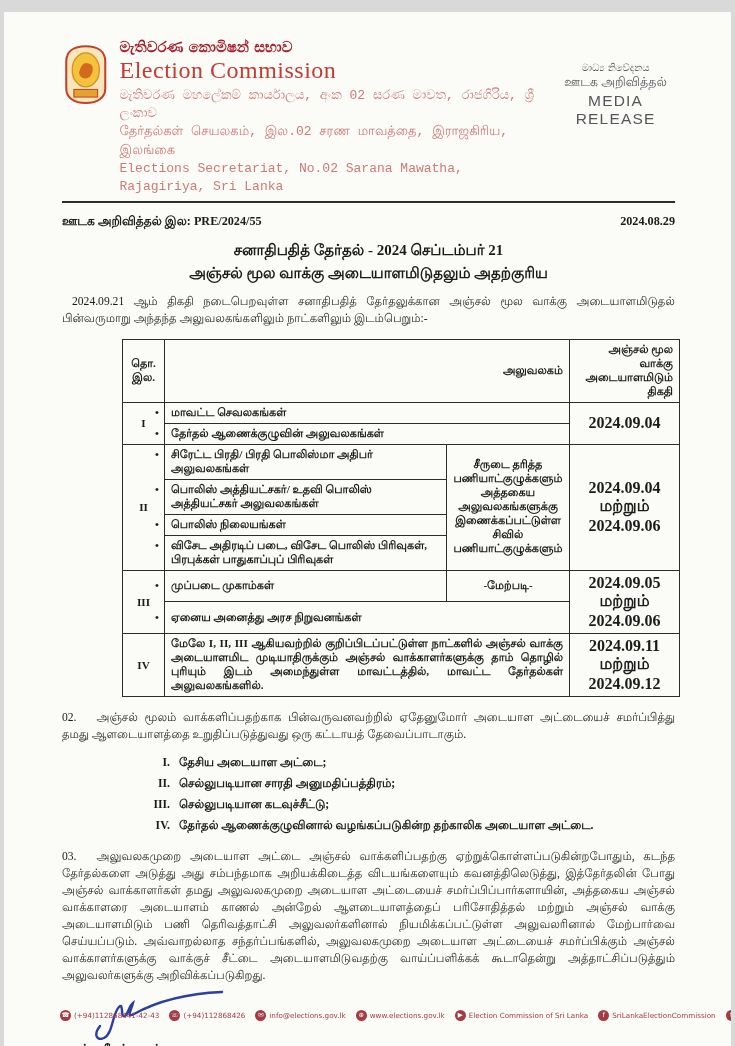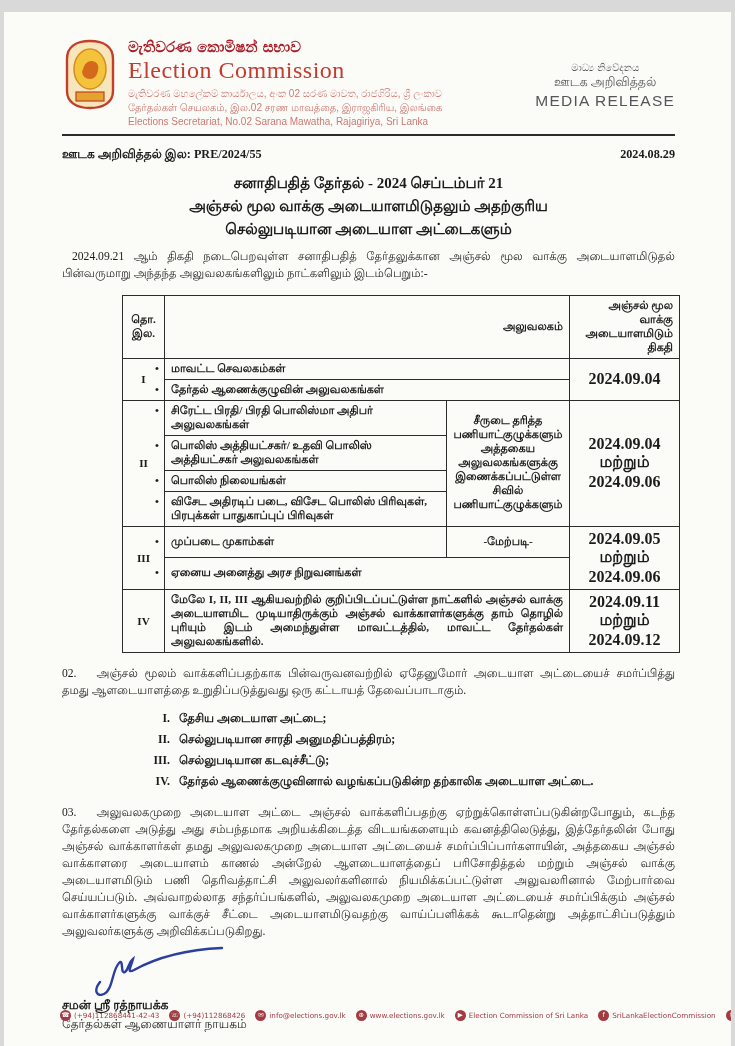--- a/index.html
+++ b/index.html
@@ -10,21 +10,21 @@
     font-family:"Liberation Serif","DejaVu Serif",serif; color:#1b1b1b;
     padding:26px 56px 0 58px;
   }
   
   .header { display:flex; justify-content:space-between; }
   .org { display:flex; align-items:flex-start; }
   .org-text { margin-left:10px; }
   .org-si { color:#a81d27; font-weight:bold; font-size:15px; font-family:"DejaVu Sans",sans-serif; }
   .org-ta { color:#c23a2e; font-size:17px; margin-top:1px; }
   .org-en { color:#c43b30; font-size:24px; letter-spacing:.5px; margin-top:1px; }
-  .org-addr { color:#cd7a74; font-size:10px; line-height:1.4; margin-top:3px; font-family:Liberation Sans, sans-serif; }
+  .org-addr { color:#cd7a74; font-size:13px; line-height:1.4; margin-top:3px; font-family:Liberation Mono, monospace; }
   .release { text-align:center; color:#56565a; margin-top:24px; }
   .release-si { font-size:10px; font-family:"DejaVu Sans",sans-serif; }
   .release-ta { font-size:12.5px; margin-top:1px; }
   .release-en { font-size:15.5px; letter-spacing:1.2px; margin-top:1px; font-family:"Liberation Sans",sans-serif; }
   .divider { border-bottom:2.4px solid #2c2c2c; margin-top:5px; }
   
   .ref-row { display:flex; justify-content:space-between; font-weight:bold; font-size:12.2px; margin-top:11px;gap:25px; }
   .title { text-align:center; font-weight:bold; font-size:15px; line-height:1.52; margin-top:9px; }
   .intro { font-size:11.6px; line-height:1.45; text-align:justify; margin-top:9px; text-indent:10px; }
   
@@ -88,42 +88,41 @@
   <div class="divider"></div>
 
   <div class="ref-row">
     <span>ஊடக அறிவித்தல் இல:  PRE/2024/55</span>
     <span>2024.08.29</span>
   </div>
 
   <div class="title">
     <div>சனாதிபதித் தேர்தல் - 2024 செப்டம்பர் 21</div>
     <div>அஞ்சல் மூல வாக்கு அடையாளமிடுதலும் அதற்குரிய</div>
-    <div>செல்லுபடியான அடையாள அட்டைகளும்</div>
   </div>
 
   <p class="intro">2024.09.21 ஆம் திகதி நடைபெறவுள்ள சனாதிபதித் தேர்தலுக்கான அஞ்சல் மூல வாக்கு அடையாளமிடுதல் பின்வருமாறு அந்தந்த அலுவலகங்களிலும் நாட்களிலும் இடம்பெறும்:-</p>
 
   <table class="sched">
     <colgroup>
         <col style="width:42px">
         <col style="width:282px">
         <col style="width:123px">
         <col style="width:110px">
       </colgroup>
     <tbody>
         <tr>
       <td class="c-num">தொ.
 இல.</td>
       <td class="c-head" colspan="2">அலுவலகம்</td>
       <td class="c-head">அஞ்சல் மூல வாக்கு அடையாளமிடும் திகதி</td>
     </tr>
     <tr>
       <td class="c-num" rowspan="2">I</td>
-      <td class="bullet" colspan="2">மாவட்ட செவலகம்கள்</td>
+      <td class="bullet" colspan="2">மாவட்ட செவலகங்கள்</td>
       <td class="c-date" rowspan="2">2024.09.04</td>
     </tr>
     <tr>
       <td class="bullet" colspan="2">தேர்தல் ஆணைக்குழுவின் அலுவலகங்கள்</td>
     </tr>
     <tr>
       <td class="c-num" rowspan="4">II</td>
       <td class="bullet">சிரேட்ட பிரதி/ பிரதி பொலிஸ்மா அதிபர் அலுவலகங்கள்</td>
       <td class="c-side" rowspan="4">சீருடை தரித்த பணியாட்குழுக்களும் அத்தகைய அலுவலகங்களுக்கு இணைக்கப்பட்டுள்ள சிவில் பணியாட்குழுக்களும்</td>
       <td class="c-date" rowspan="4">2024.09.04

